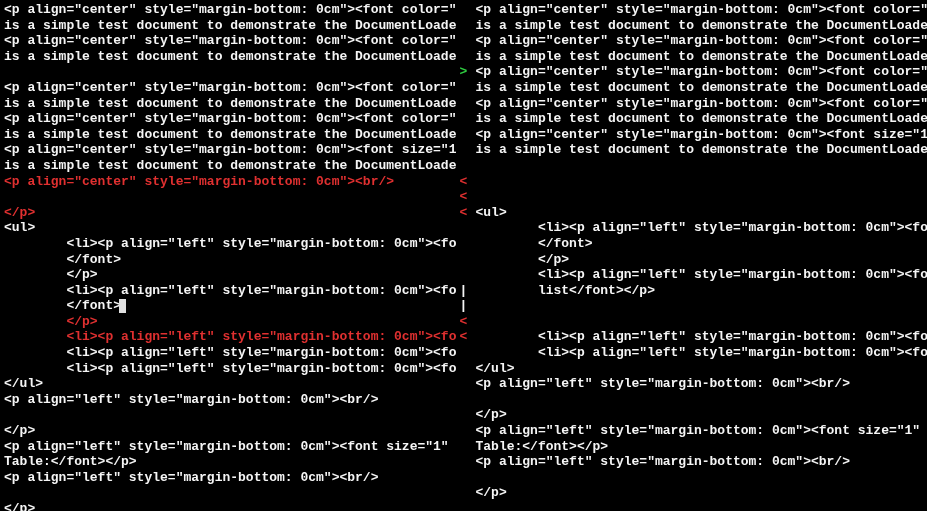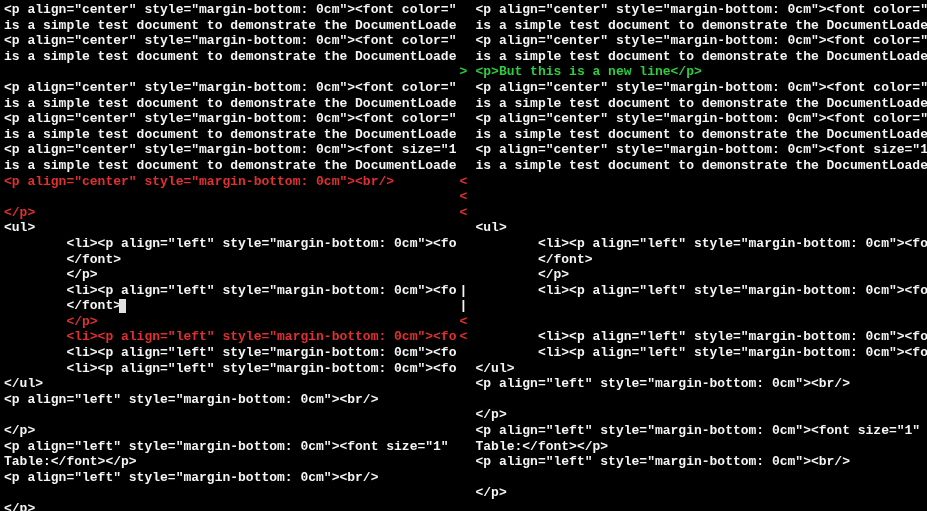--- a/index.html
+++ b/index.html
@@ -118,35 +118,35 @@
       <div class="ln blank"> </div>
       <div class="ln blank"> </div>
       <div class="ln blank"> </div>
       <div class="ln blank"> </div>
     </div>
   <div class="pane right" id="pane-right">
       <div class="ln normal">&lt;p align="center" style="margin-bottom: 0cm"&gt;&lt;font color="#7448</div>
       <div class="ln normal">is a simple test document to demonstrate the DocumentLoader exa</div>
       <div class="ln normal">&lt;p align="center" style="margin-bottom: 0cm"&gt;&lt;font color="#0086</div>
       <div class="ln normal">is a simple test document to demonstrate the DocumentLoader exa</div>
-      <div class="ln added">&lt;p&gt;But this is a new line&lt;/p&gt;</div>
       <div class="ln normal">&lt;p align="center" style="margin-bottom: 0cm"&gt;&lt;font color="#e3d2</div>
       <div class="ln normal">is a simple test document to demonstrate the DocumentLoader exa</div>
       <div class="ln normal">&lt;p align="center" style="margin-bottom: 0cm"&gt;&lt;font color="#0d1f</div>
       <div class="ln normal">is a simple test document to demonstrate the DocumentLoader exa</div>
       <div class="ln normal">&lt;p align="center" style="margin-bottom: 0cm"&gt;&lt;font size="1" sty</div>
       <div class="ln normal">is a simple test document to demonstrate the DocumentLoader exa</div>
       <div class="ln blank"> </div>
       <div class="ln blank"> </div>
       <div class="ln blank"> </div>
       <div class="ln normal">&lt;ul&gt;</div>
       <div class="ln normal">        &lt;li&gt;&lt;p align="left" style="margin-bottom: 0cm"&gt;&lt;font si</div>
       <div class="ln normal">        &lt;/font&gt;</div>
       <div class="ln normal">        &lt;/p&gt;</div>
       <div class="ln normal">        &lt;li&gt;&lt;p align="left" style="margin-bottom: 0cm"&gt;&lt;font si</div>
+      <div class="ln normal">        list&lt;/font&gt;&lt;/p&gt;</div>
       <div class="ln blank"> </div>
       <div class="ln blank"> </div>
       <div class="ln normal">        &lt;li&gt;&lt;p align="left" style="margin-bottom: 0cm"&gt;&lt;font si</div>
       <div class="ln normal">        &lt;li&gt;&lt;p align="left" style="margin-bottom: 0cm"&gt;&lt;font si</div>
       <div class="ln normal">&lt;/ul&gt;</div>
       <div class="ln normal">&lt;p align="left" style="margin-bottom: 0cm"&gt;&lt;br/&gt;</div>
       <div class="ln normal"></div>
       <div class="ln normal">&lt;/p&gt;</div>
       <div class="ln normal">&lt;p align="left" style="margin-bottom: 0cm"&gt;&lt;font size="1" style</div>
       <div class="ln normal">Table:&lt;/font&gt;&lt;/p&gt;</div>

